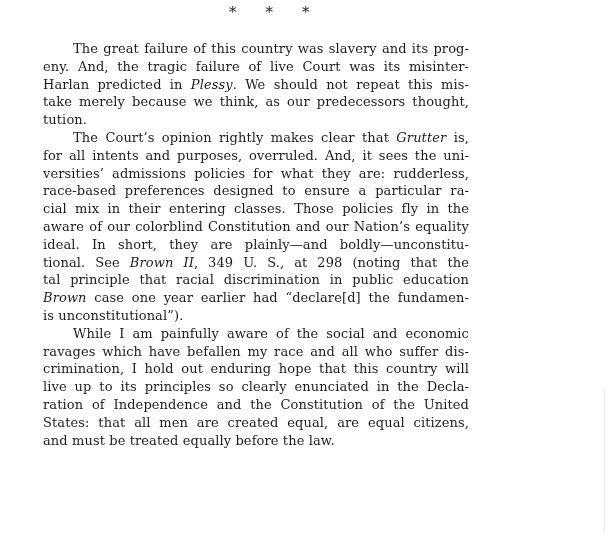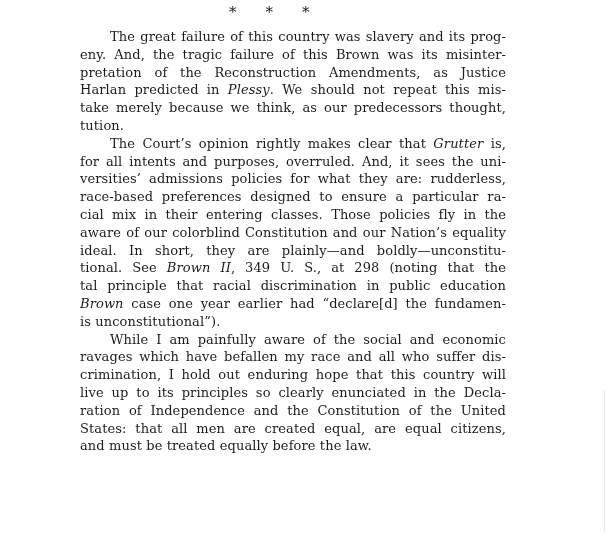--- a/index.html
+++ b/index.html
@@ -26,27 +26,26 @@
   }
   .asterisks span {
     display: inline-block;
     width: 36.5px;
   }
   .asterisks span:last-child {
     width: auto;
   }
   #text-block {
     position: absolute;
-    top: 28px;
+    top: 40px;
     left: 43px;
     width: 426px;
     font-size: 13px;
     line-height: 17.8px;
     letter-spacing: 0.1px;
-    margin-left: 37px;
   }
   .para { margin: 0; }
   .line {
     text-align: justify;
     text-align-last: justify;
     height: 17.8px;
     overflow: hidden;
     white-space: normal;
   }
   .line.last {
@@ -70,22 +69,21 @@
 <body>
 
 <div class="page">
   <div class="asterisks">
     <span>*</span><span>*</span><span>*</span>
   </div>
 
   <div id="text-block">
       <div class="para">
         <div class="line indent"><span>The great failure of this country was slavery and its prog-</span></div>
-        <div class="line"><span>eny.  And, the tragic failure of this Brown was its misinter-</span></div>
-        <div class="line"><span>pretation of the Reconstruction Amendments, as Justice</span></div>
+        <div class="line"><span>eny.  And, the tragic failure of live Court was its misinter-</span></div>
         <div class="line"><span>Harlan predicted in </span><i>Plessy</i><span>.  We should not repeat this mis-</span></div>
         <div class="line"><span>take merely because we think, as our predecessors thought,</span></div>
         <div class="line last"><span>tution.</span></div>
       </div>
       <div class="para">
         <div class="line indent"><span>The Court’s opinion rightly makes clear that </span><i>Grutter</i><span> is,</span></div>
         <div class="line"><span>for all intents and purposes, overruled.  And, it sees the uni-</span></div>
         <div class="line"><span>versities’ admissions policies for what they are: rudderless,</span></div>
         <div class="line"><span>race-based preferences designed to ensure a particular ra-</span></div>
         <div class="line"><span>cial mix in their entering classes.  Those policies fly in the</span></div>

